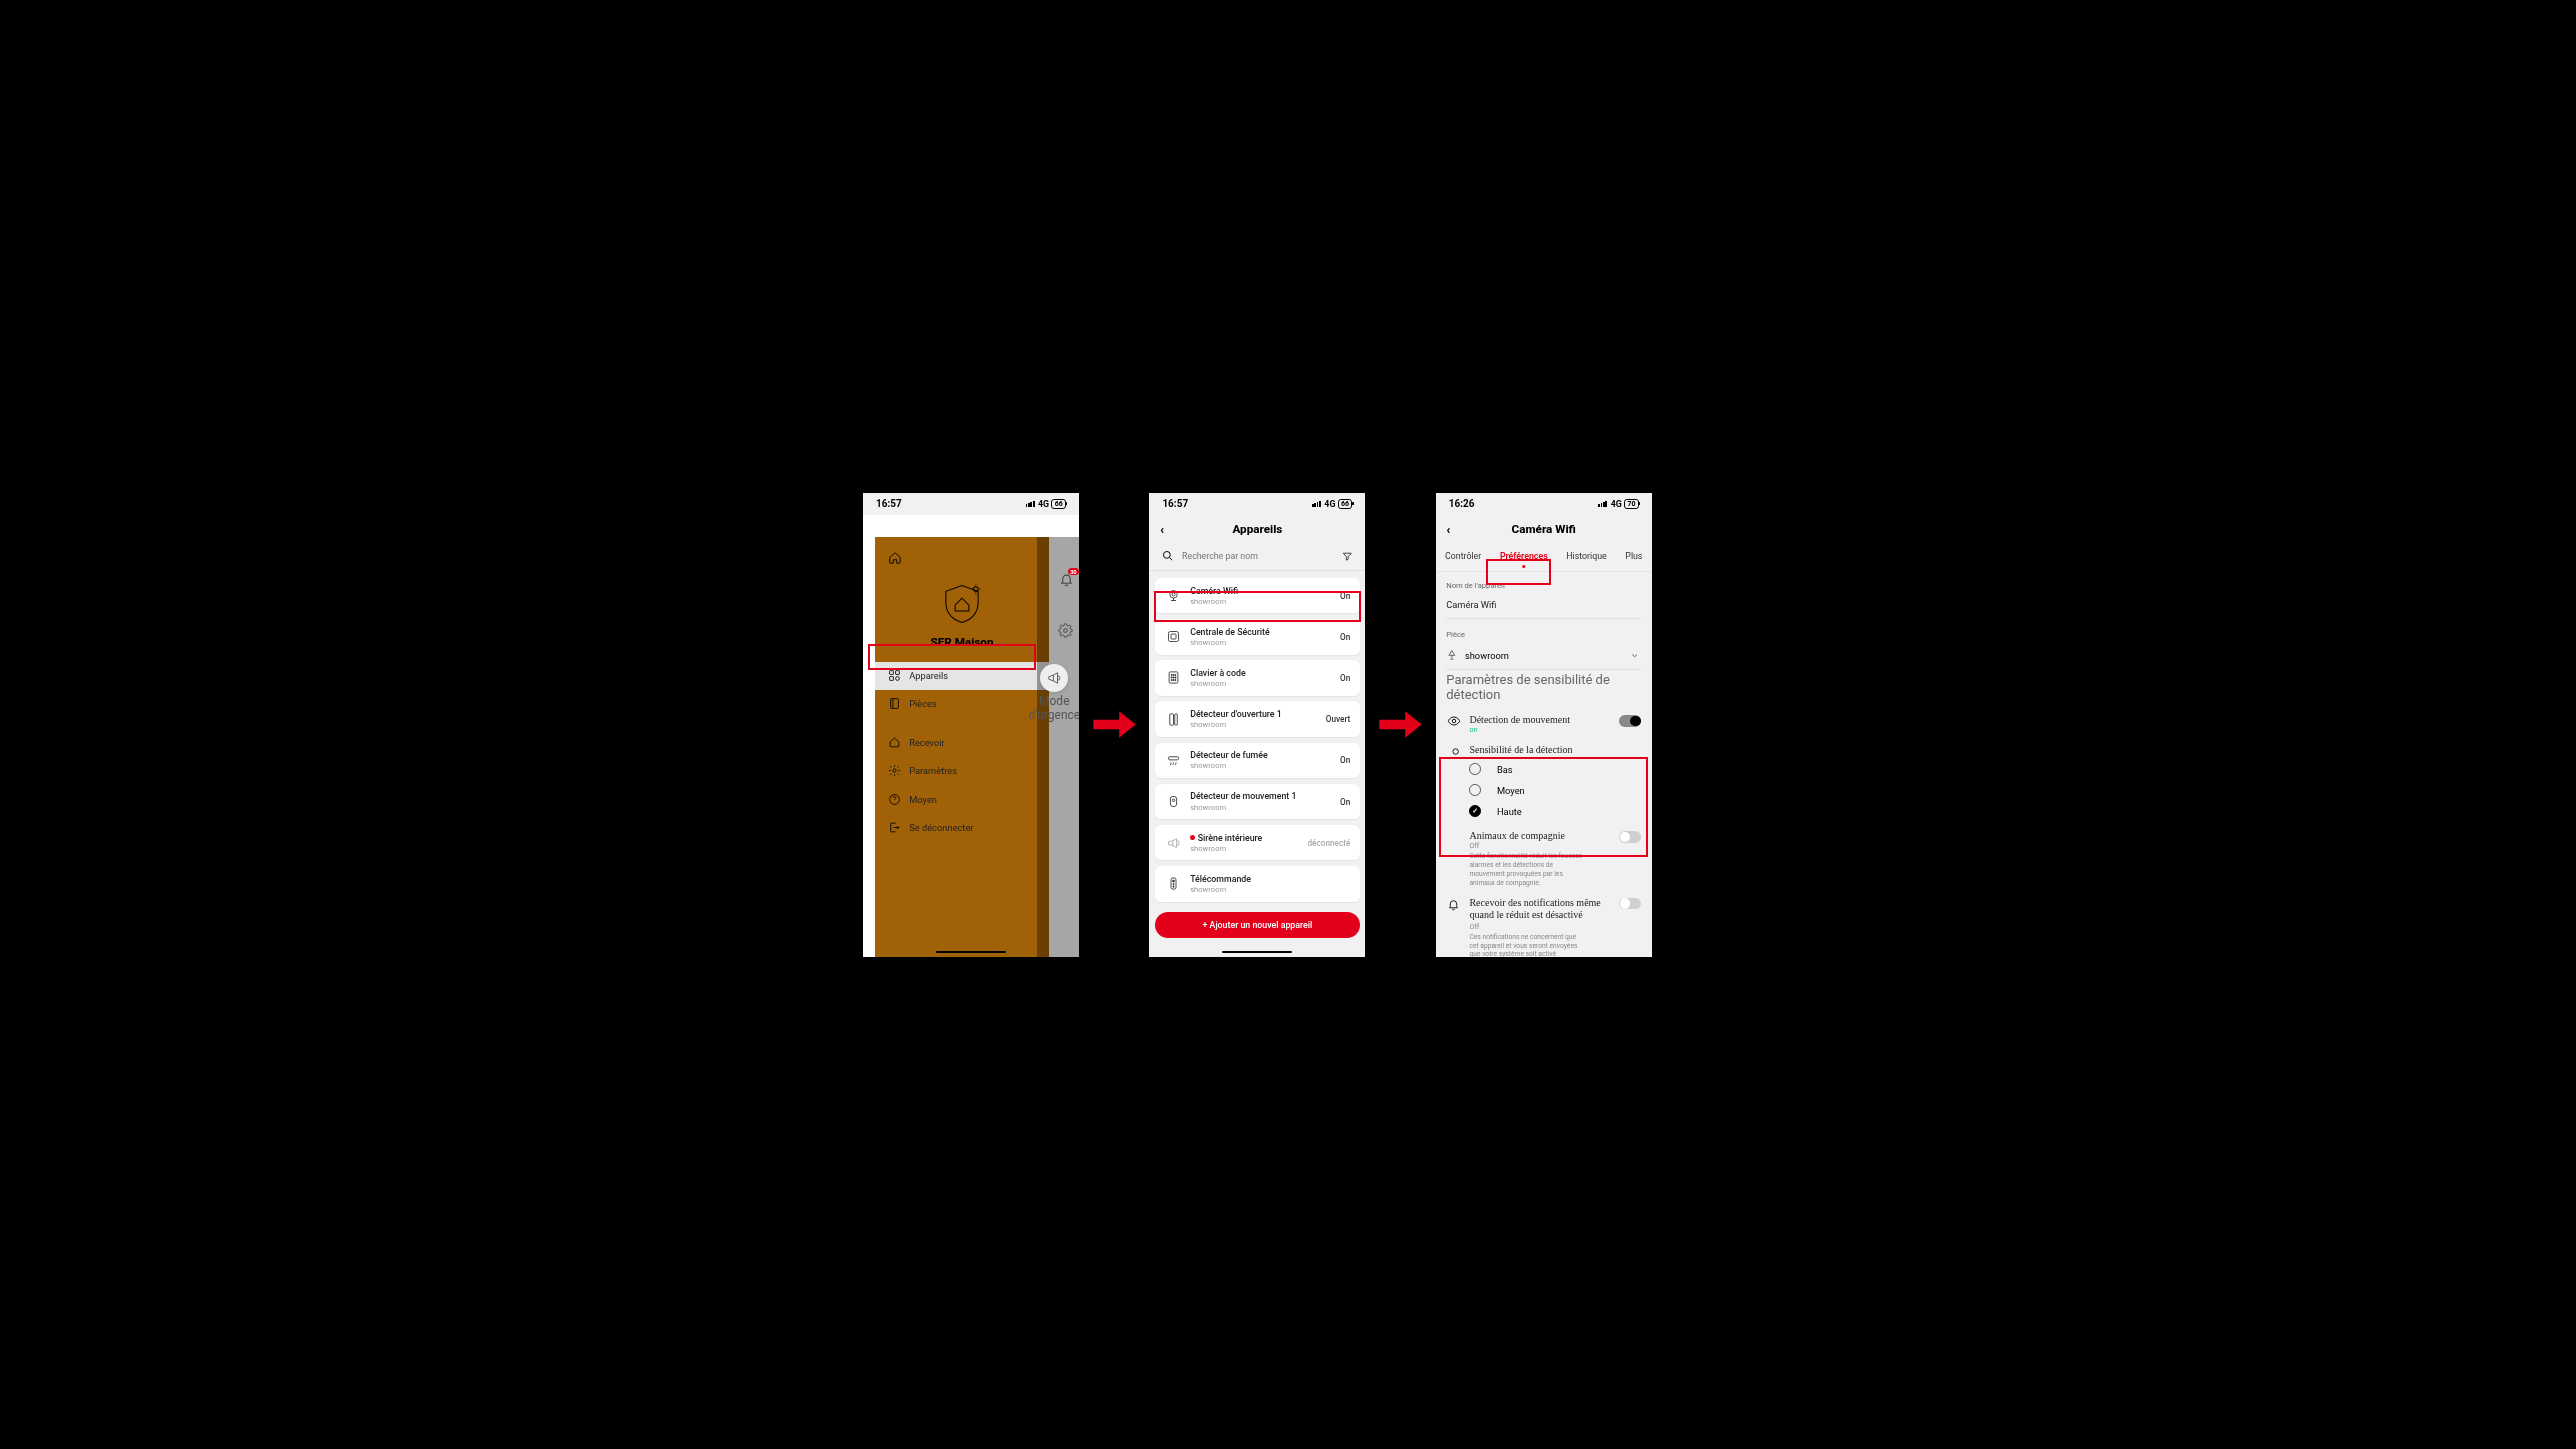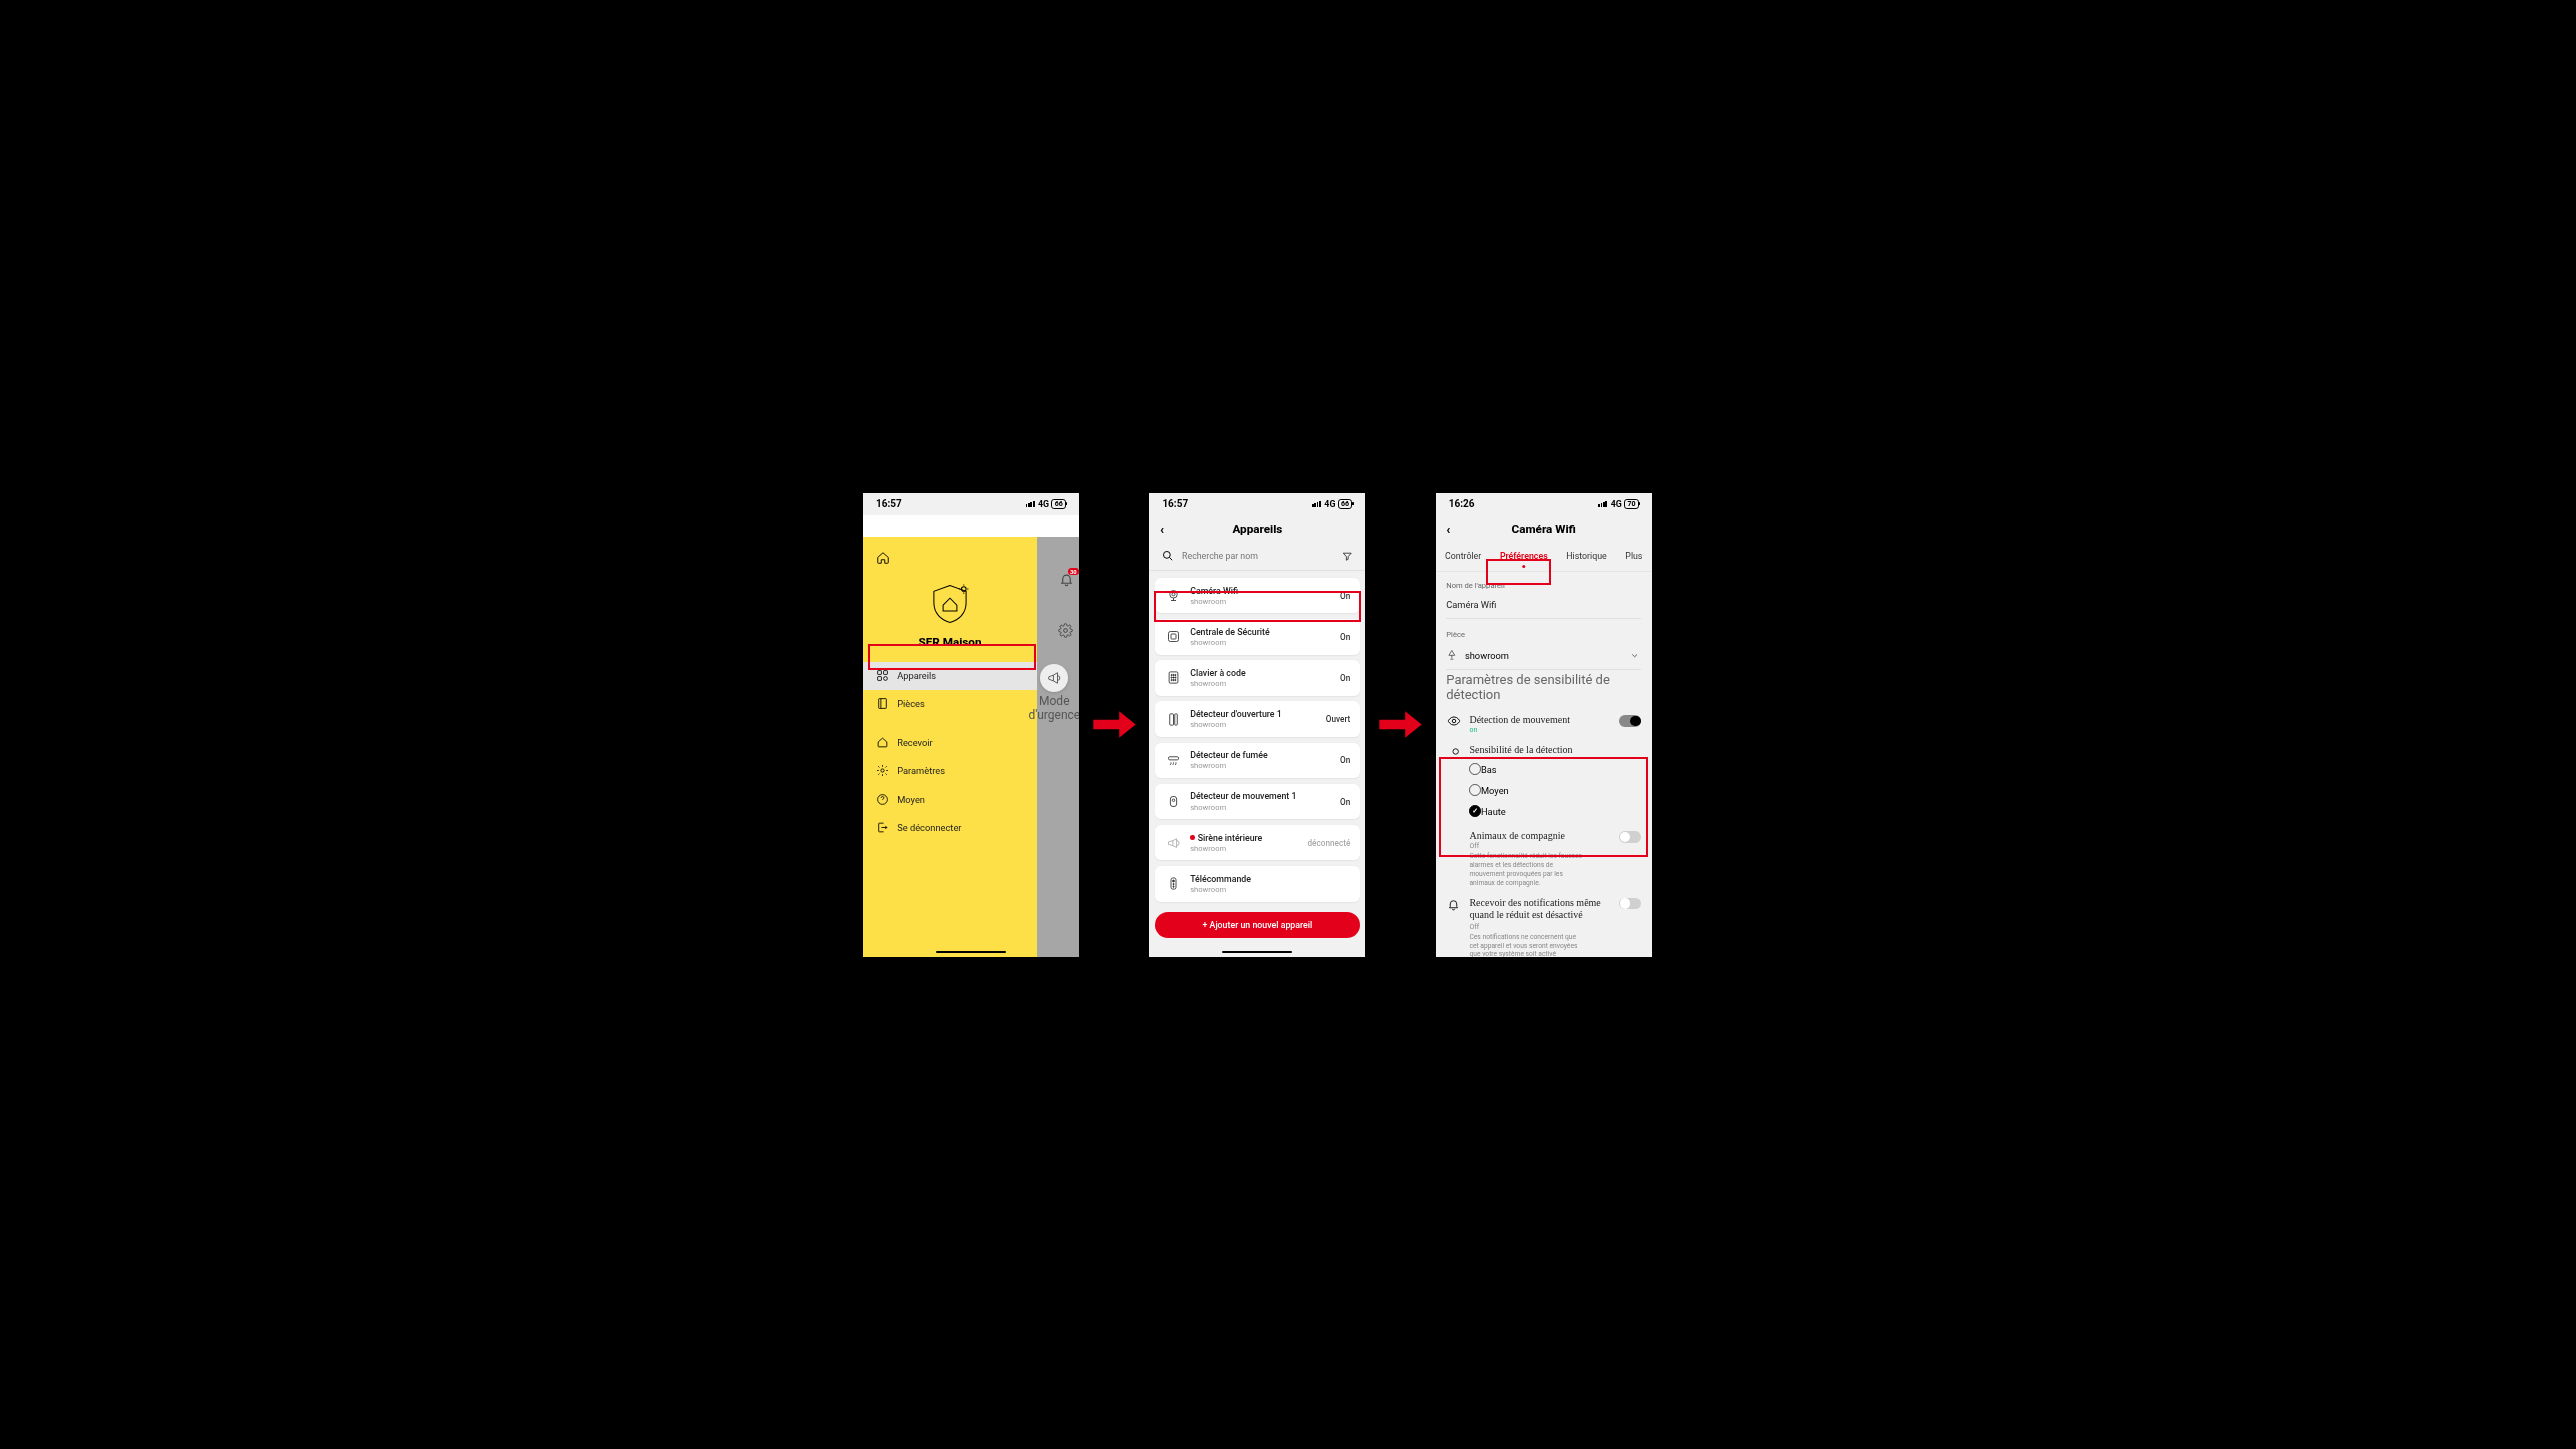--- a/index.html
+++ b/index.html
@@ -12,21 +12,21 @@
 .status-right { display: flex; align-items: center; gap: 2.3px; font-size: 8.8px; }
 .sig-bars { display: inline-flex; align-items: flex-end; gap: 0.6px; margin-right: 1.2px; }
 .sig-bars span { width: 1.8px; background: #000; }
 .sig-bars span:nth-child(1){height:2.9px}.sig-bars span:nth-child(2){height:4.1px}.sig-bars span:nth-child(3){height:5.3px}.sig-bars span:nth-child(4){height:6.4px}
 .battery-pill { border: 0.9px solid #000; border-radius: 2.9px; padding: 0 2.3px; font-size: 7px; font-weight: 800; position: relative; }
 .battery-pill:after { content:''; position:absolute; right:-2.3px; top:1.8px; width:1.2px; height:3.5px; background:#000; border-radius:0.6px;}
 
 
 .s1-dim { position:absolute; inset:0; background:#fff; }
 .s1-dim-right { position:absolute; top:22px; left:174px; right:0; bottom:0; background:rgba(0,0,0,0.35); }
-.s1-sidebar { position:absolute; top:22px; left:0; width:174px; bottom:0; background:#fde047; padding: 14px 0; }
+.s1-sidebar { position:absolute; top:22px; left:12px; width:174px; bottom:0; background:#a16207; padding: 14px 0; }
 .s1-home-ico { width:14px; height:14px; margin-left:13px; }
 .s1-shield { display:flex; justify-content:center; margin:14px 0 8.2px; }
 .s1-title { text-align:center; font-weight:800; font-size:11.7px; margin-bottom:13px; }
 .s1-item { display:flex; align-items:center; gap:8.2px; padding:7.6px 13px; font-size:9.3px; color:#222; }
 .s1-item.selected { background:#e5e5e5; }
 .s1-ico { width:13px; height:13px; flex-shrink:0; }
 
 .s1-bell { position:absolute; top:35px; right:4.7px; }
 .s1-bell .badge { position:absolute; top:-3.5px; right:-4.7px; background:#e2001a; color:#fff; border-radius:4.7px; font-size:5.8px; padding:0.6px 2.3px; font-weight:700;}
 .s1-gear { position:absolute; top:86px; right:5.8px; }
@@ -74,21 +74,21 @@
 .s3-row-txt { flex:1; }
 .s3-row-title { font-size:10px; font-weight:500; color:#222;font-family:Liberation Serif, serif;}
 .s3-row-state { font-size:7px; margin-top:1.2px;}
 .s3-row-state.on { color:#18bc8a; }
 .s3-row-state.off { color:#888; }
 .toggle { width:22px; height:11.7px; border-radius:5.8px; position:relative; flex-shrink:0; margin-top:1.2px;}
 .toggle.on { background:#888;}
 .toggle.on:after { content:''; position:absolute; right:0.6px; top:0.6px; width:10.5px; height:10.5px; background:#000; border-radius:50%;}
 .toggle.off { background:#d0d0d0;}
 .toggle.off:after { content:''; position:absolute; left:0.6px; top:0.6px; width:10.5px; height:10.5px; background:#fff; border-radius:50%;}
-.s3-radio { display:flex; align-items:center; gap:0; padding:4.7px 0 4.7px 23px;}
+.s3-radio { display:flex; align-items:center; gap:16px; padding:4.7px 0 4.7px 23px;}
 .radio { width:11.7px; height:11.7px; border:1.2px solid #555; border-radius:50%; display:flex; align-items:center; justify-content:center;}
 .radio.checked { border-color:#000; background:#000;}
 .radio.checked:after { content:'✓'; color:#fff; font-size:7px; font-weight:800;}
 .s3-desc { font-size:6.7px; color:#888; margin-top:2.3px; line-height:1.3; padding-right:26px;}
 
 
 .hl { position:absolute; border:2.9px solid #e2001a; pointer-events:none;}
 </style>
 </head>
 <body>

